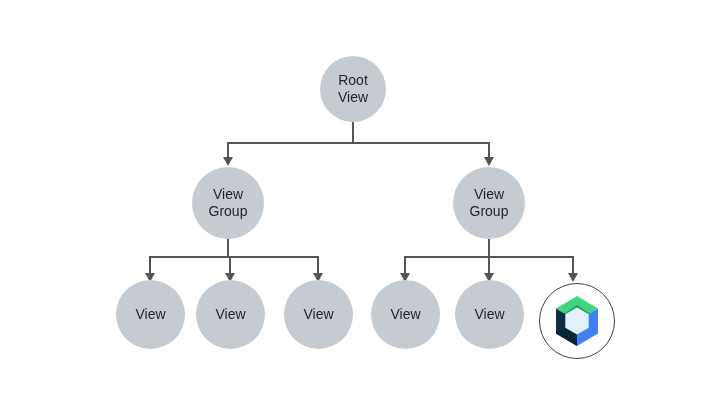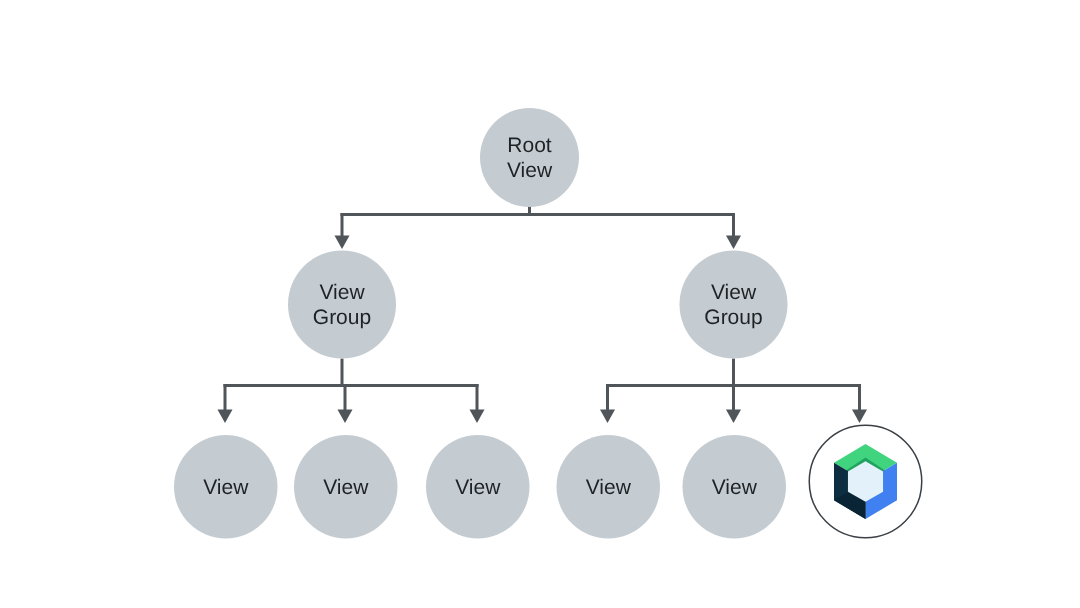--- a/index.html
+++ b/index.html
@@ -7,24 +7,24 @@
     position:relative; width:720px; height:405px; background:#ffffff;
     font-family:"Liberation Sans", sans-serif; overflow:hidden;
   }
   
   .node {
     position:absolute; border-radius:50%; background:#C4CCD2;
     display:flex; align-items:center; justify-content:center;
     text-align:center; color:#1F2225;
   }
   .node .lbl { font-size:14px; line-height:17px; max-width:50px; }
-  .n-root  { left:320px; top:72px;  width:66px; height:66px; }
+  .n-root  { left:320px; top:56px;  width:66px; height:66px; }
   .n-vg-l  { left:192px; top:167px; width:72px; height:72px; }
   .n-vg-r  { left:453px; top:167px; width:72px; height:72px; }
-  .n-leaf  { width:69px; height:69px; top:290px; }
+  .n-leaf  { width:69px; height:69px; top:280px; }
   .n-l1 { left:116px; } .n-l2 { left:196px; } .n-l3 { left:284px; }
   .n-l4 { left:371px; } .n-l5 { left:455px; }
   .n-compose {
     left:539px; top:283px; width:76px; height:76px; box-sizing:border-box;
     background:#ffffff; border:1.5px solid #3A4045;
   }
   
   .line { position:absolute; background:#50555A; }
   .v { width:2px; } .h { height:2px; }
   .stub-root { left:352px; top:122px; height:20px; }

